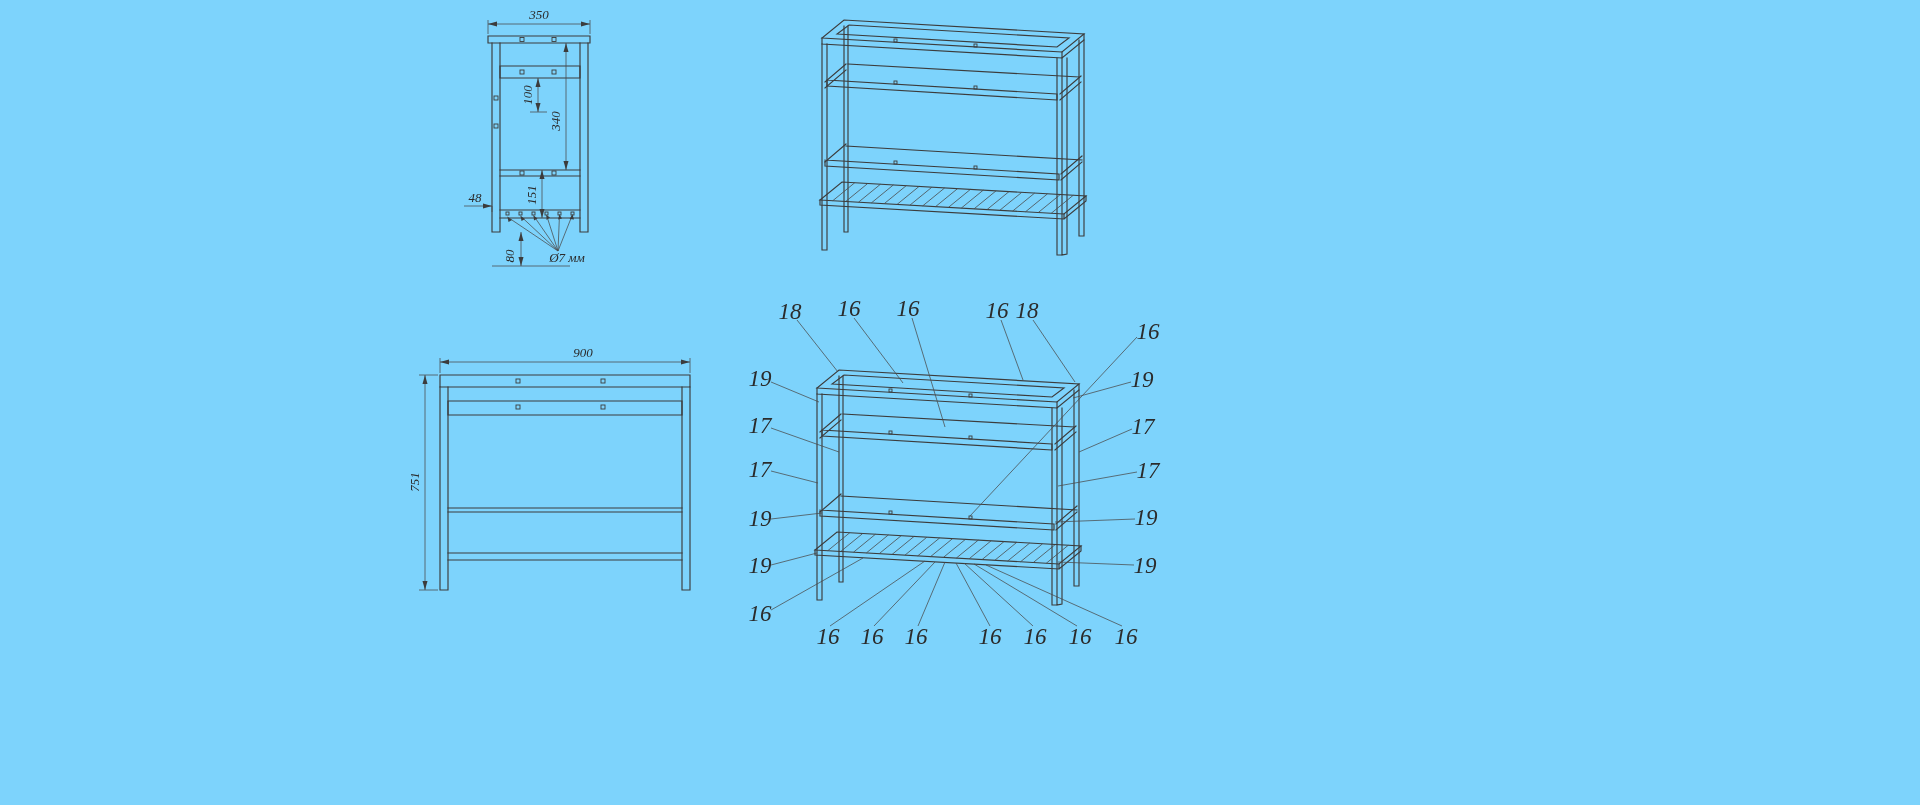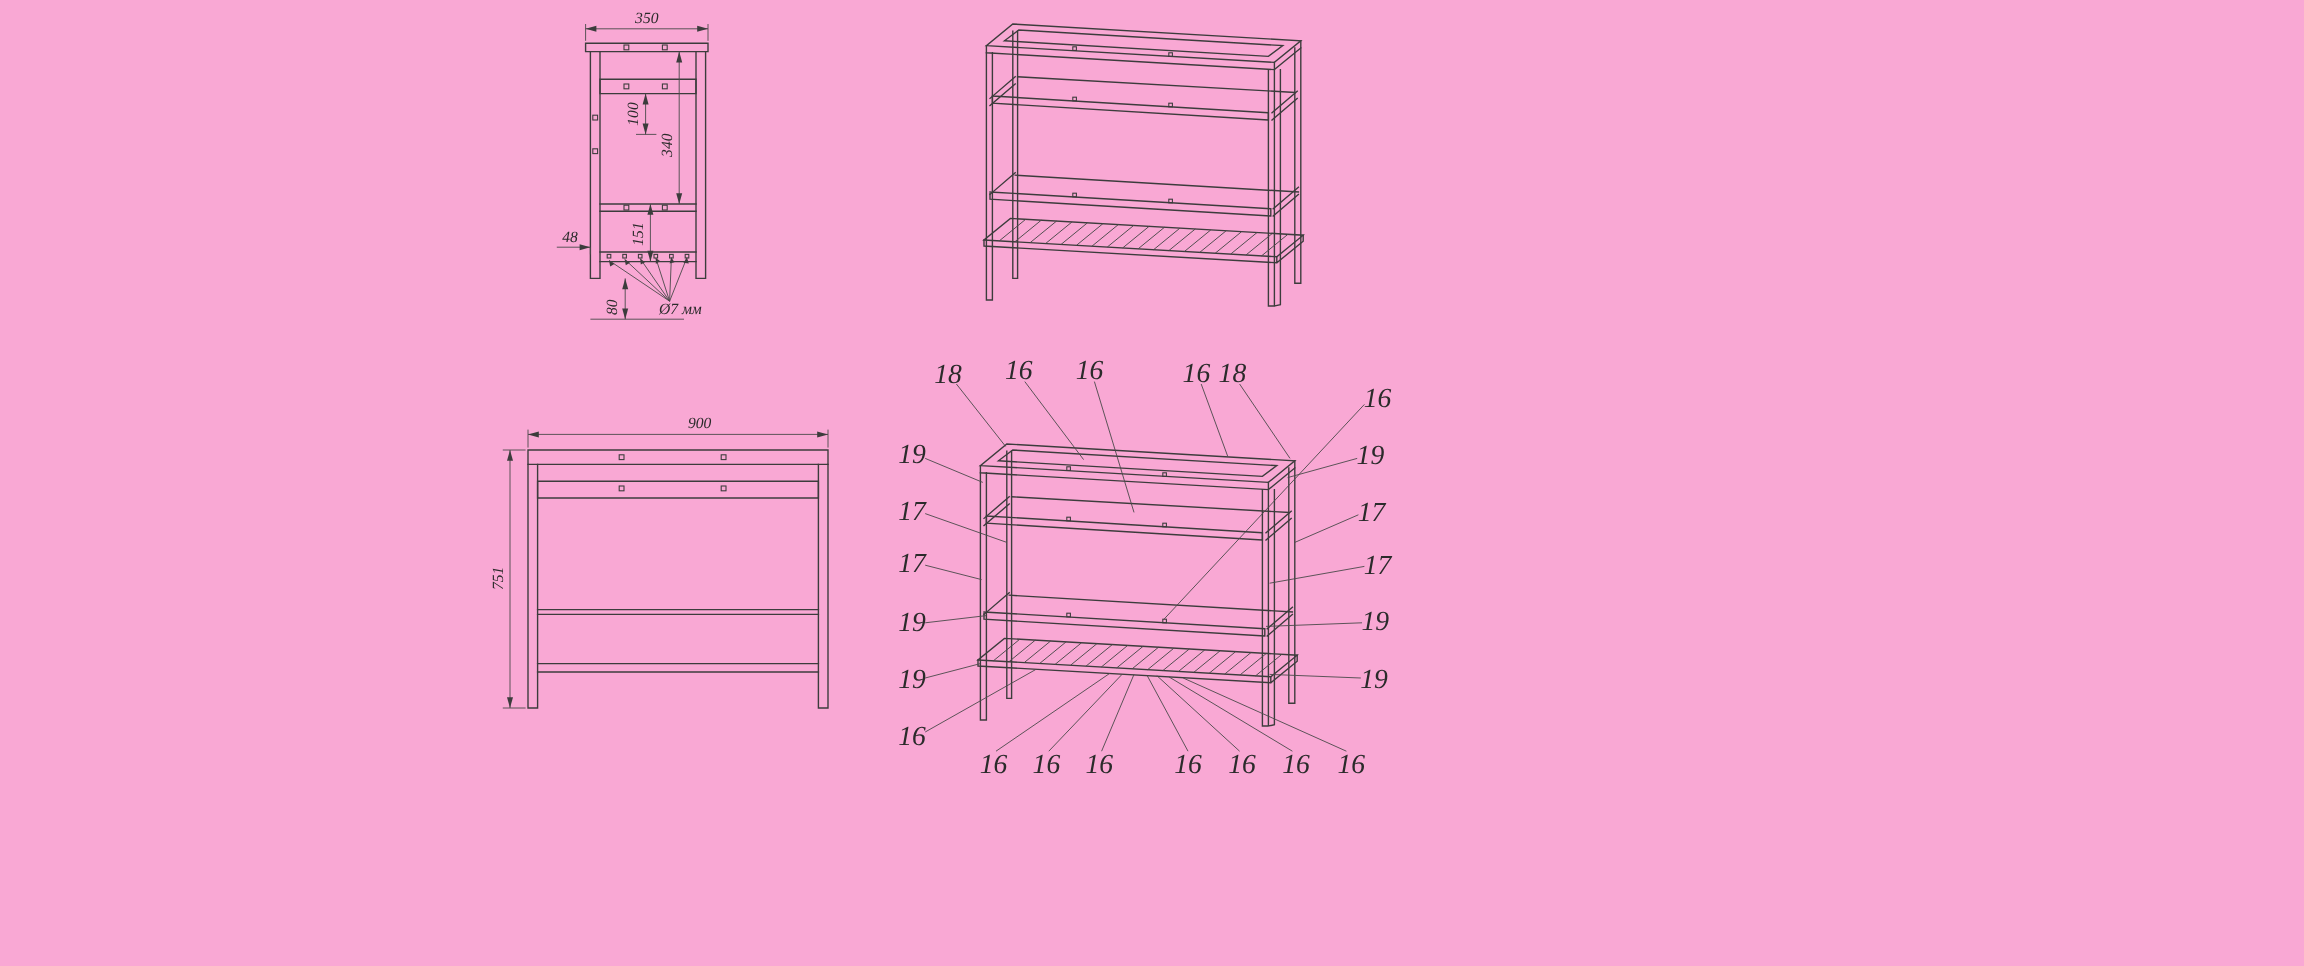--- a/index.html
+++ b/index.html
@@ -1,16 +1,16 @@
 <!DOCTYPE html>
 <html><head>
 <meta charset="utf-8">
 <style>
   html,body{margin:0;padding:0;background:#ffffff;}
-  .canvas{position:relative;width:1920px;height:805px;background:#f9a8d4;overflow:hidden;
+  .canvas{position:relative;width:1920px;height:805px;background:#7dd3fc;overflow:hidden;
           font-family:"Liberation Serif", serif;}
   .view{position:absolute;}
   .part{stroke:#3c3c3c;stroke-width:1.15;fill:none;stroke-linecap:square;stroke-linejoin:miter;}
   .thin{stroke:#4a4a4a;stroke-width:0.75;fill:none;stroke-linecap:butt;}
   .slat{stroke:#4a4a4a;stroke-width:0.8;fill:none;}
   .sq{fill:none;stroke:#3c3c3c;stroke-width:0.9;}
   .arr{fill:#3c3c3c;stroke:none;}
   text{fill:#2b2b2b;font-family:"Liberation Serif", serif;font-style:italic;}
   .dimtext{font-size:13px;}
   .callout{font-size:23px;}

